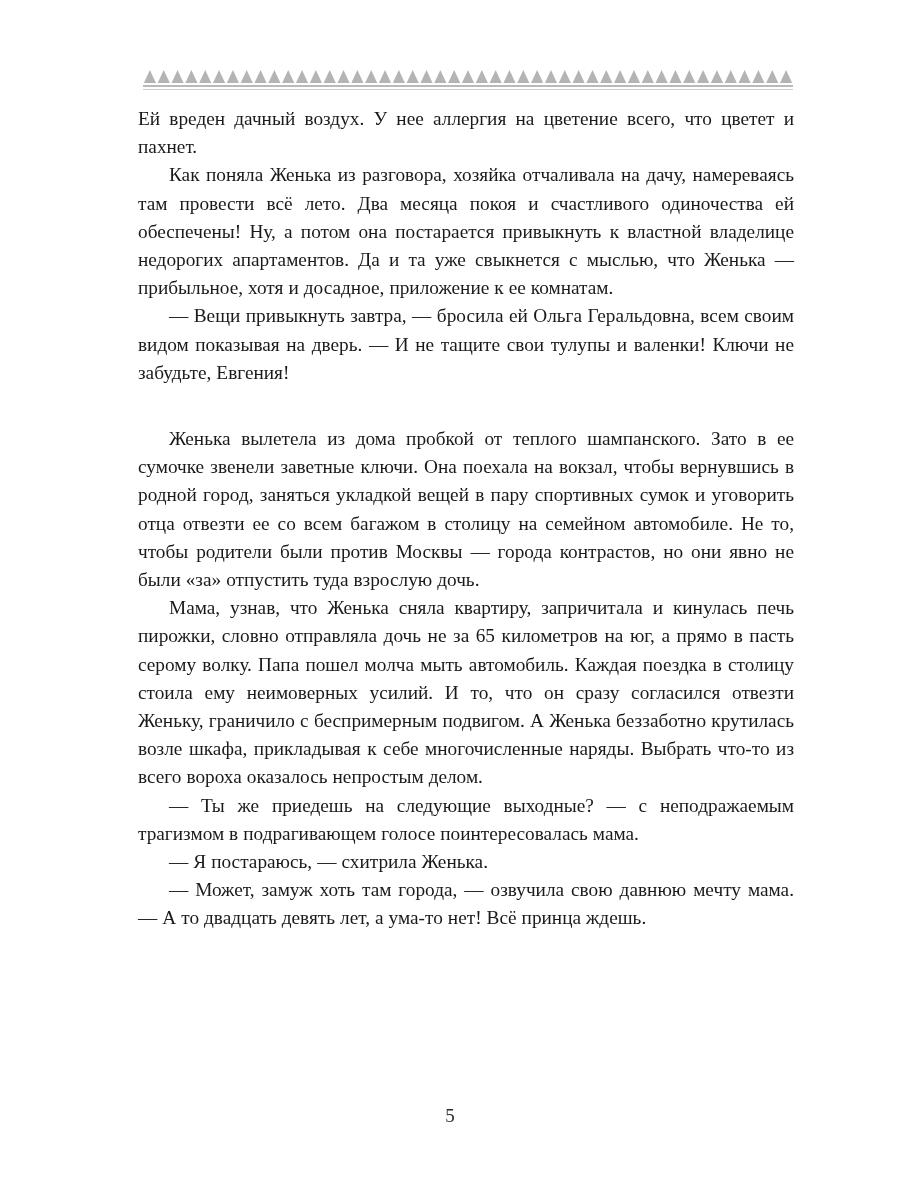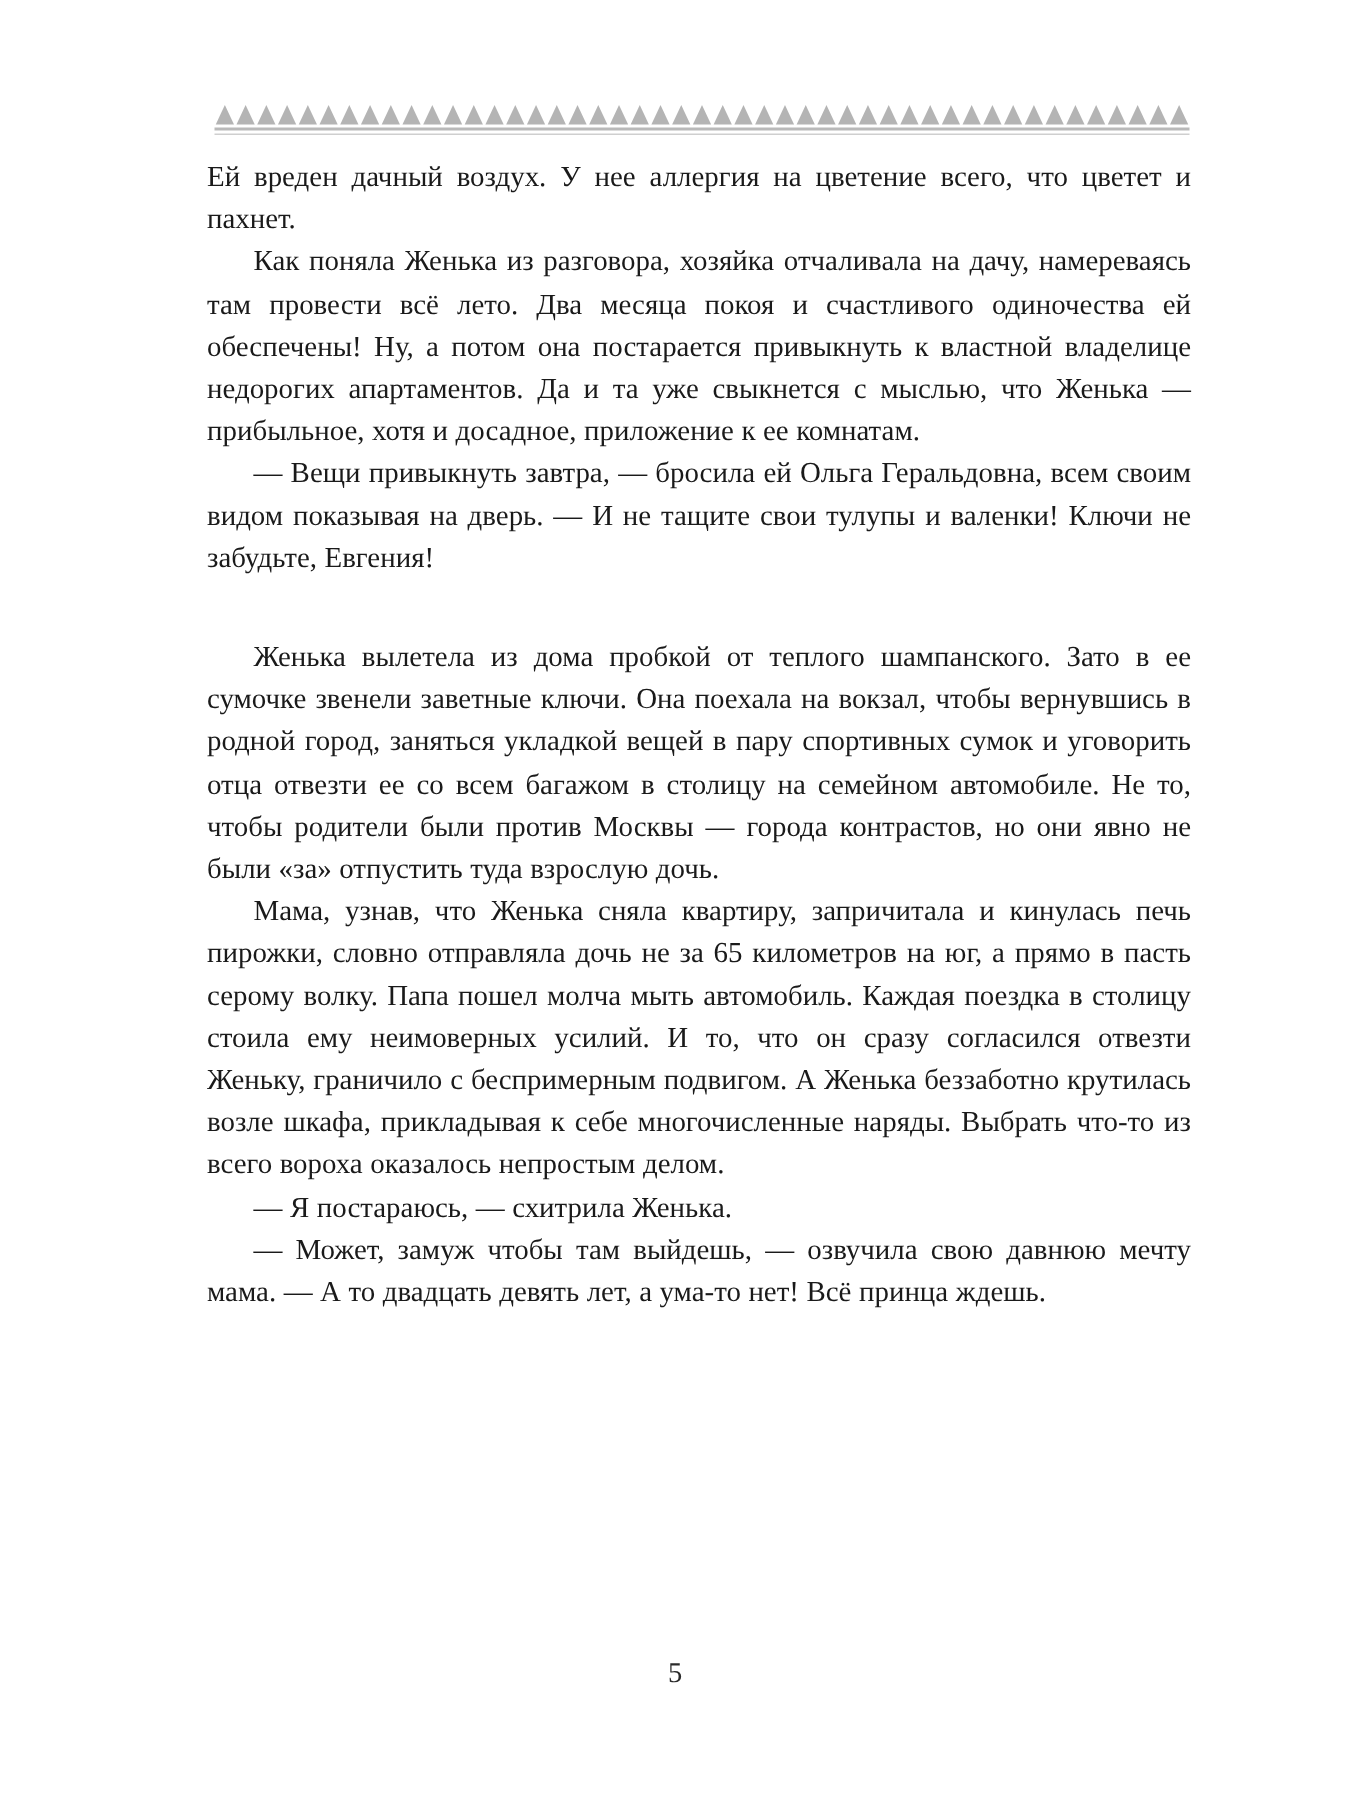--- a/index.html
+++ b/index.html
@@ -160,21 +160,22 @@
       <p class="para no-indent">Ей вреден дачный воздух. У нее аллергия на цветение всего, что цветет и пахнет.</p>
       <p class="para">Как поняла Женька из разговора, хозяйка отчаливала на дачу, намереваясь там провести всё лето. Два месяца покоя и счастливого одиночества ей обеспечены! Ну, а потом она постарается привыкнуть к властной владелице недорогих апартаментов. Да и та уже свыкнется с мыслью, что Женька — прибыльное, хотя и досадное, приложение к ее комнатам.</p>
       <p class="para">— Вещи привыкнуть завтра, — бросила ей Ольга Геральдовна, всем своим видом показывая на дверь. — И не тащите свои тулупы и валенки! Ключи не забудьте, Евгения!</p>
     </div>
 
     <div class="section-gap"></div>
 
     <div>
       <p class="para">Женька вылетела из дома пробкой от теплого шампанского. Зато в ее сумочке звенели заветные ключи. Она поехала на вокзал, чтобы вернувшись в родной город, заняться укладкой вещей в пару спортивных сумок и уговорить отца отвезти ее со всем багажом в столицу на семейном автомобиле. Не то, чтобы родители были против Москвы — города контрастов, но они явно не были «за» отпустить туда взрослую дочь.</p>
       <p class="para">Мама, узнав, что Женька сняла квартиру, запричитала и кинулась печь пирожки, словно отправляла дочь не за 65 километров на юг, а прямо в пасть серому волку. Папа пошел молча мыть автомобиль. Каждая поездка в столицу стоила ему неимоверных усилий. И то, что он сразу согласился отвезти Женьку, граничило с беспримерным подвигом. А Женька беззаботно крутилась возле шкафа, прикладывая к себе многочисленные наряды. Выбрать что-то из всего вороха оказалось непростым делом.</p>
+      <p class="para">— Ты же приедешь на следующие выходные? — с неподражаемым трагизмом в подрагивающем голосе поинтересовалась мама.</p>
       <p class="para">— Я постараюсь, — схитрила Женька.</p>
-      <p class="para">— Может, замуж чтобы там выйдешь, — озвучила свою давнюю мечту мама. — А то двадцать девять лет, а ума-то нет! Всё принца ждешь.</p>
+      <p class="para">— Может, замуж хоть там города, — озвучила свою давнюю мечту мама. — А то двадцать девять лет, а ума-то нет! Всё принца ждешь.</p>
     </div>
 
   </div>
 
   <div class="folio">5</div>
 
 </div>
 
 </body></html>

